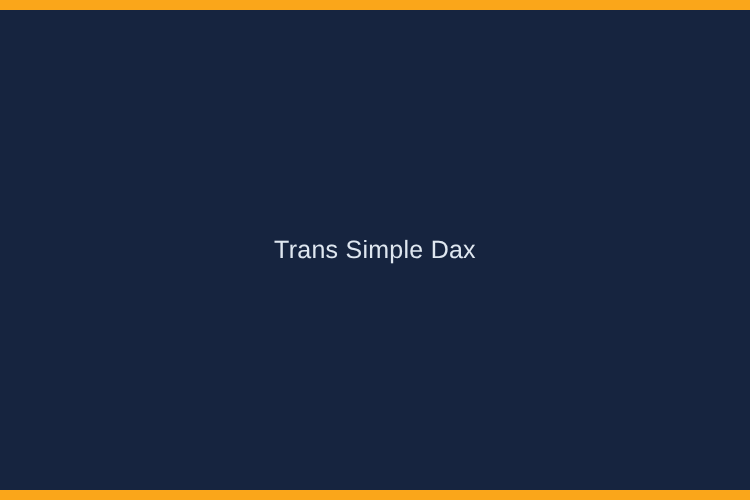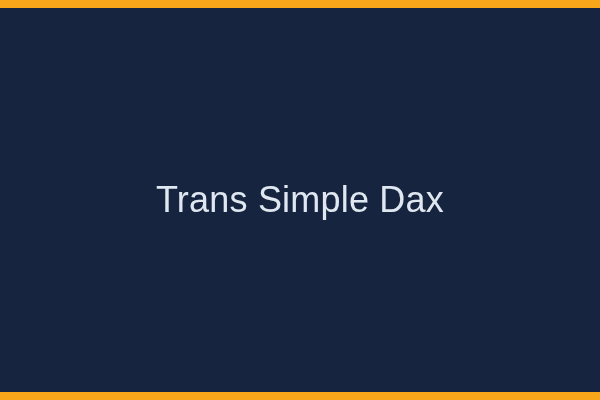--- a/index.html
+++ b/index.html
@@ -34,21 +34,21 @@
     height: 8px;
     background: #faa61a;
   }
   .accent-bar-top    { top: 0; }
   .accent-bar-bottom { bottom: 0; }
 
   .placeholder-title {
     margin: 4px;
     padding: 0;
     font-family: "Liberation Sans", sans-serif;
-    font-size: 36px;
+    font-size: 20px;
     font-weight: normal;
     line-height: 1;
     letter-spacing: 0.2px;
     color: #dfe7f0;
     text-align: center;
     white-space: nowrap;
     user-select: none;
   }
 </style>
 </head>

